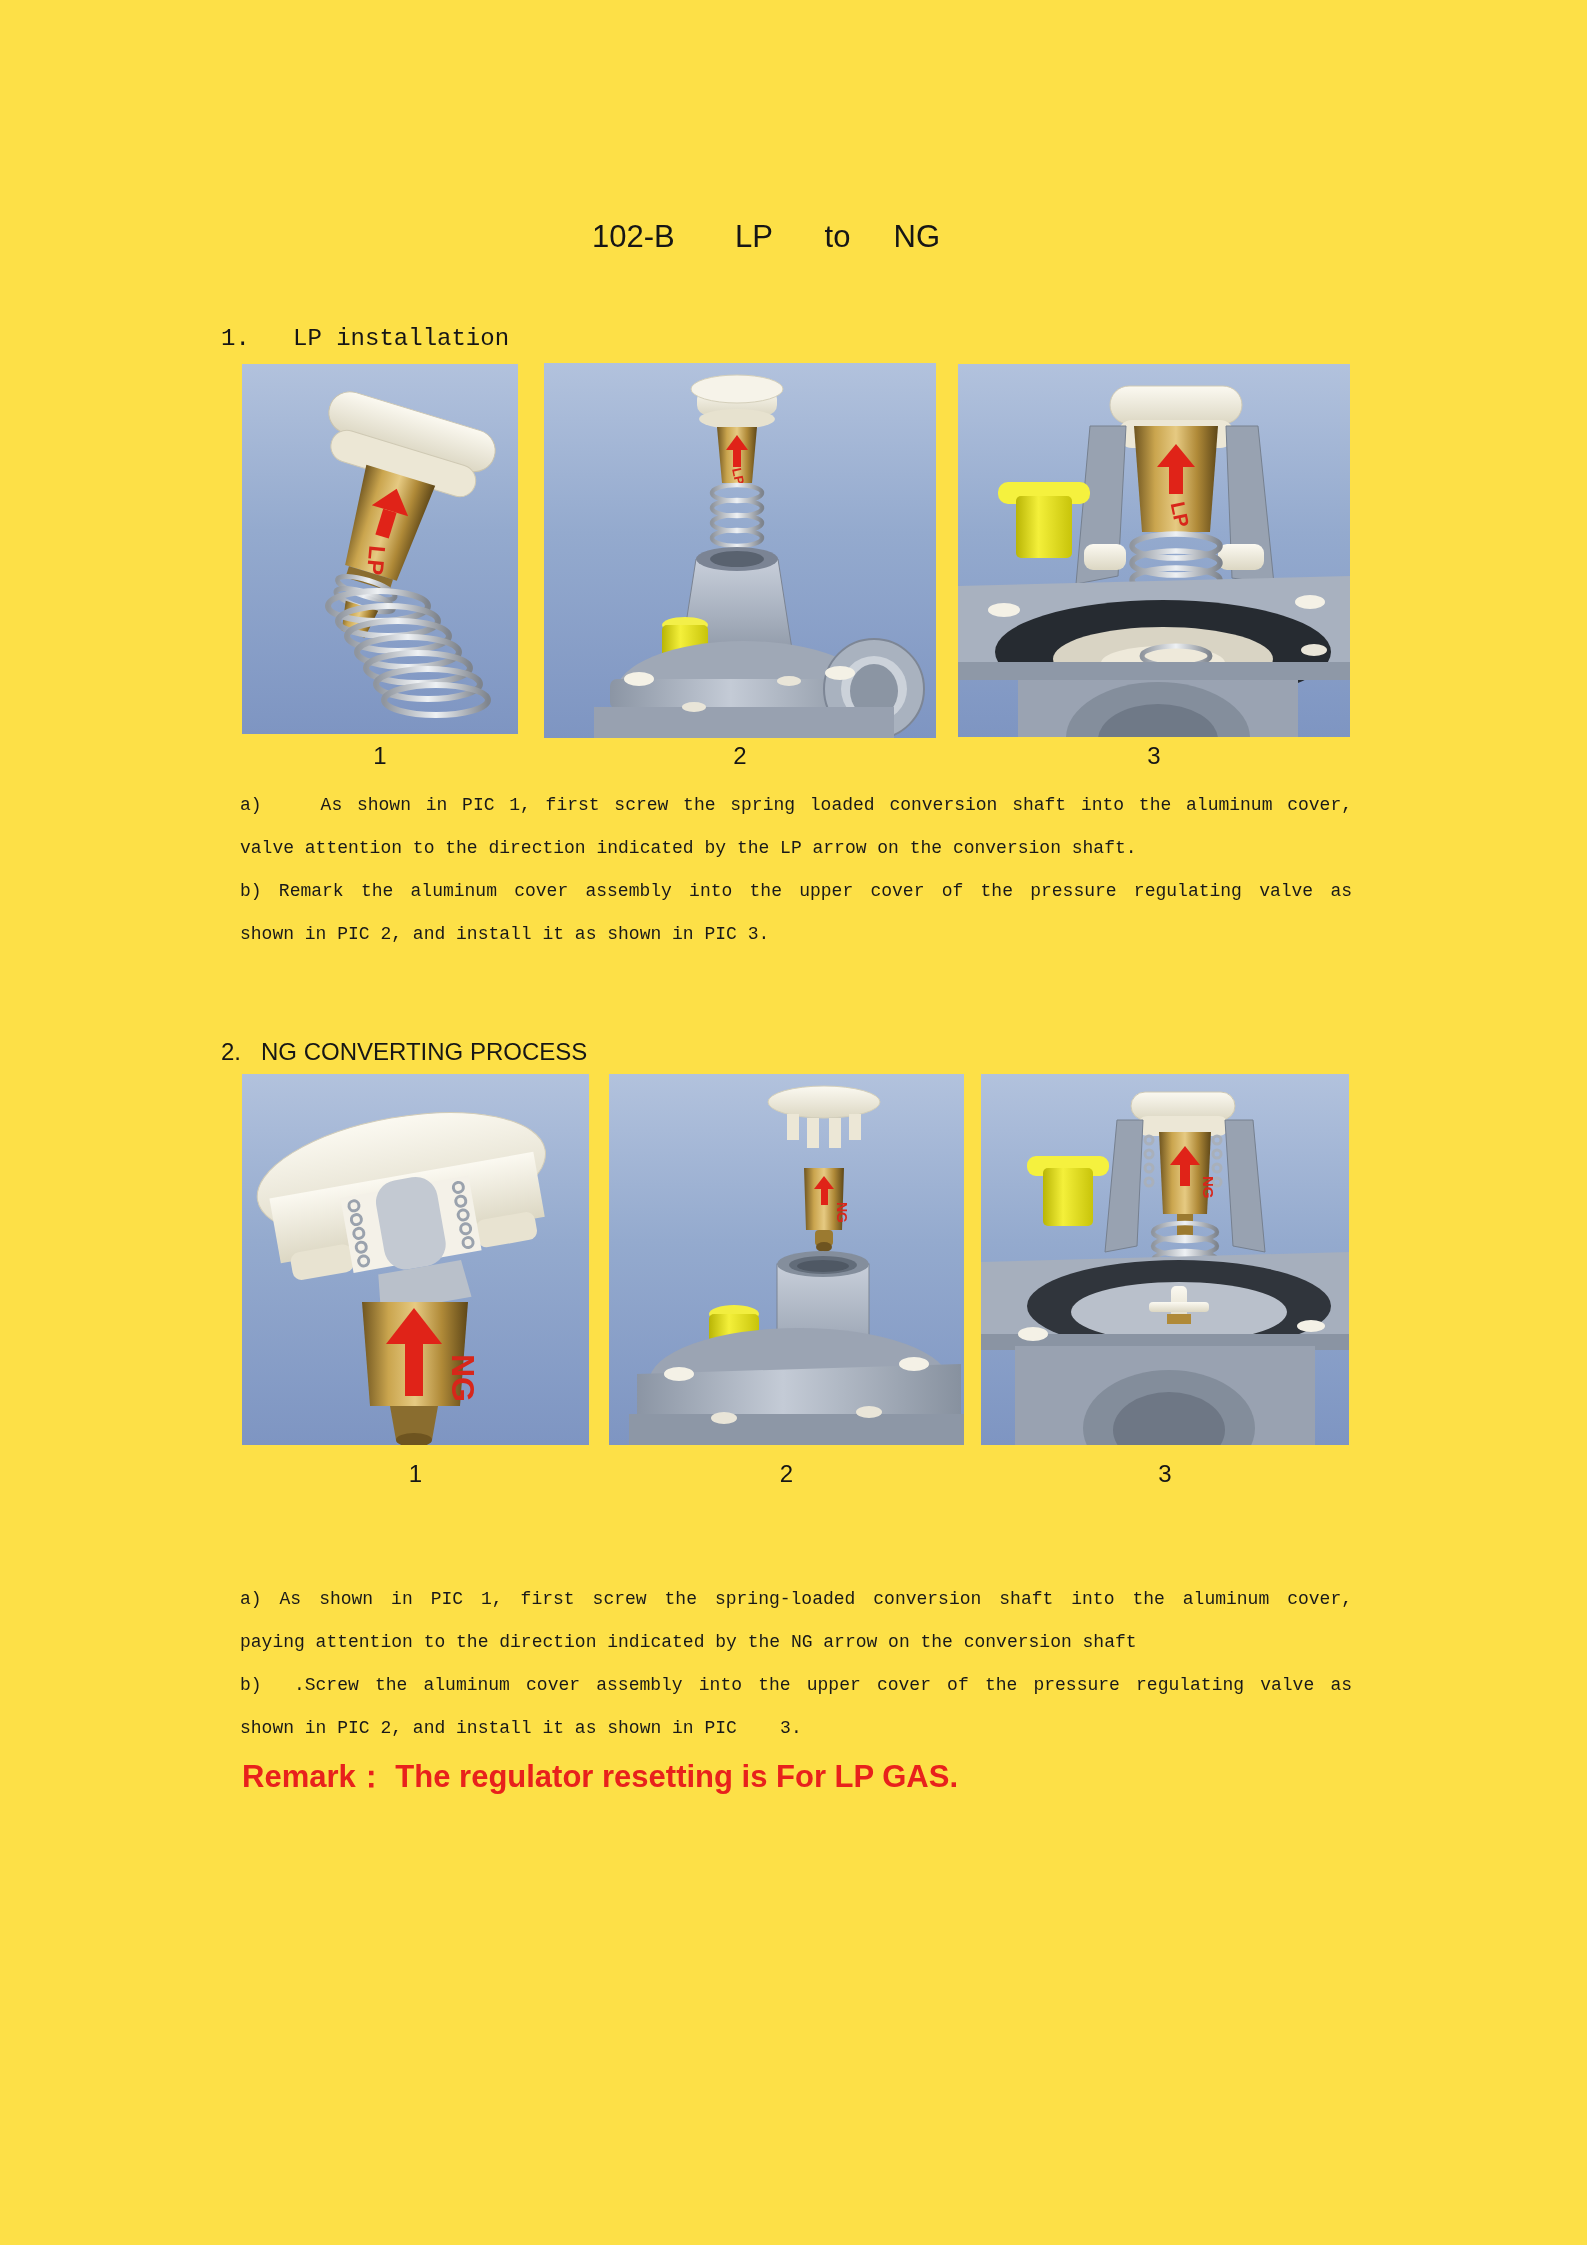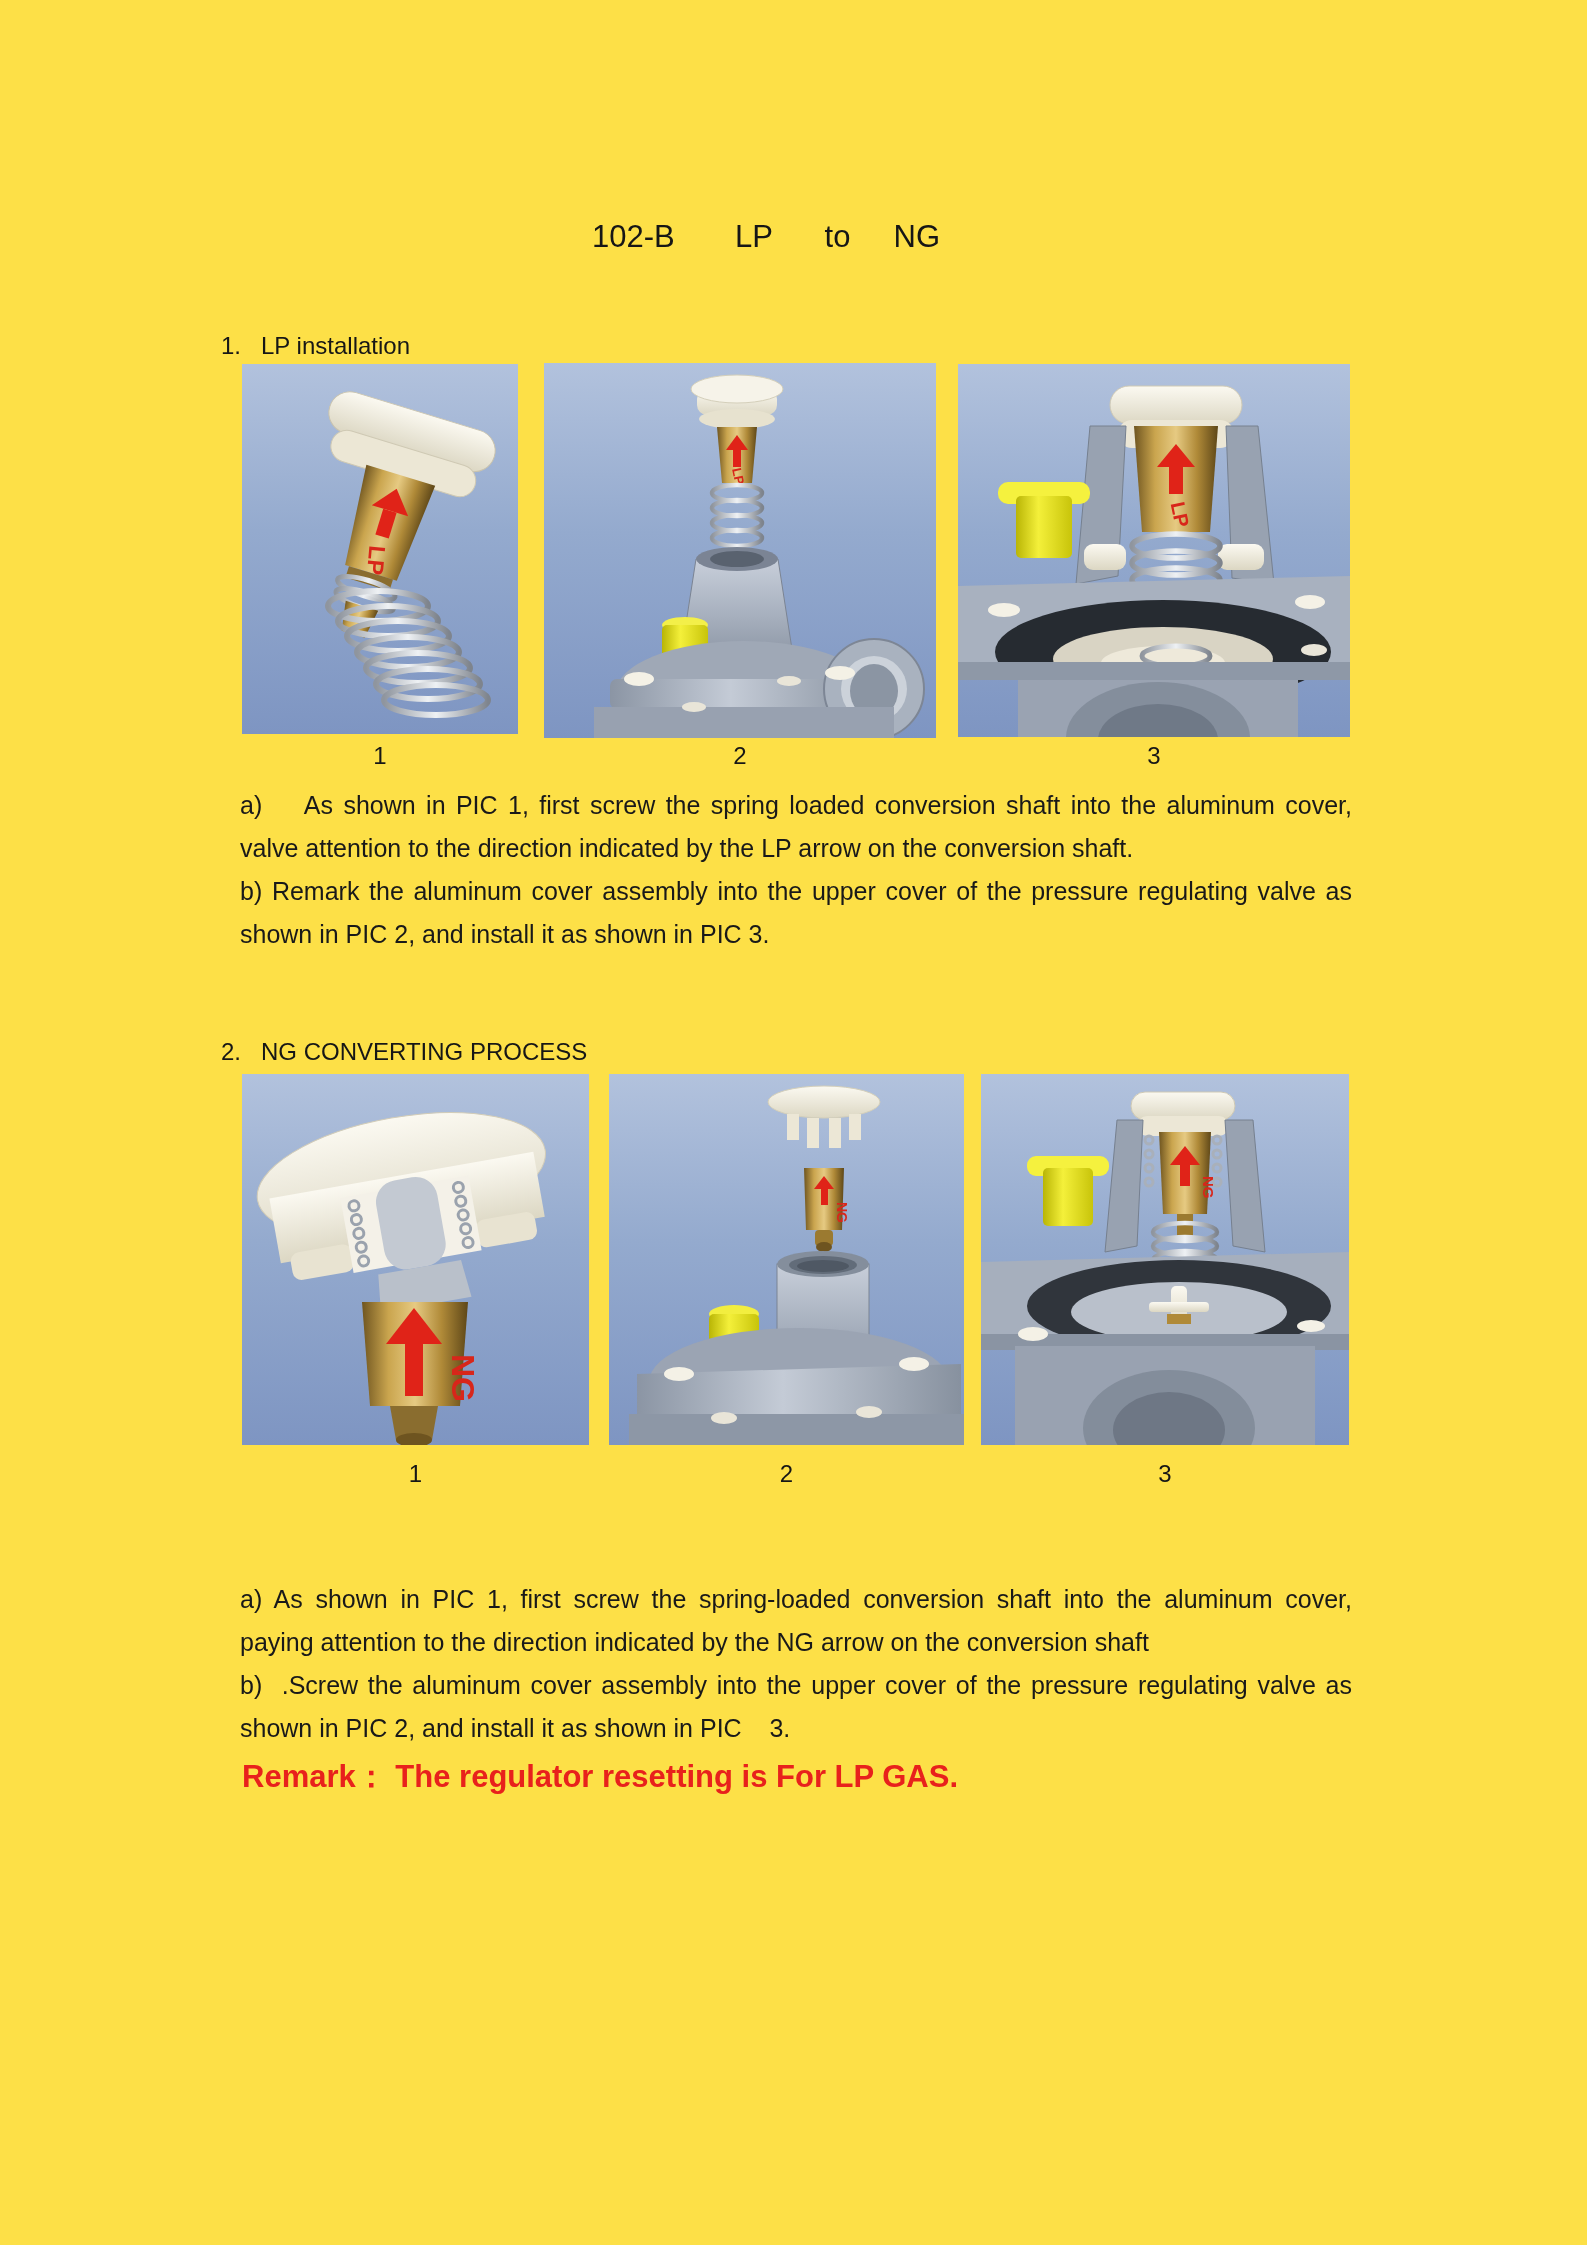--- a/index.html
+++ b/index.html
@@ -1,23 +1,23 @@
 <!DOCTYPE html>
 <html><head>
 <meta charset="utf-8">
 <style>
   html,body{margin:0;padding:0;background:#ffffff;}
   .page{position:relative;width:1587px;height:2245px;background:#fde047;overflow:hidden;
         font-family:"Liberation Sans",sans-serif;color:#1d1d1d;}
   .title{position:absolute;left:592px;top:218px;font-size:31px;line-height:38px;color:#161616;}
   .sec-heading{position:absolute;left:221px;font-size:24px;line-height:32px;color:#161616;}
-  .h1{top:330px;} .h2{top:1036px;}
+  .h1{top:323px;font-family:Liberation Mono, monospace;} .h2{top:1036px;}
   .figure{position:absolute;display:block;}
   .cap{position:absolute;font-size:24px;color:#161616;text-align:center;}
-  .textblock{position:absolute;left:240px;width:1112px;font-size:25px;line-height:43px;color:#191919;}
+  .textblock{position:absolute;left:240px;width:1112px;font-size:18px;line-height:43px;color:#191919;font-family:Liberation Mono, monospace;}
   .tb1{top:784px;} .tb2{top:1578px;}
   .line{white-space:pre-wrap;}
   .just{text-align:justify;text-align-last:justify;}
   .remark{position:absolute;left:242px;top:1756px;font-size:31px;font-weight:bold;color:#e8211c;}
   svg text.mark{font-family:"Liberation Sans",sans-serif;font-weight:bold;fill:#d8261a;}
 </style>
 </head>
 <body>
 
 <div class="page">

